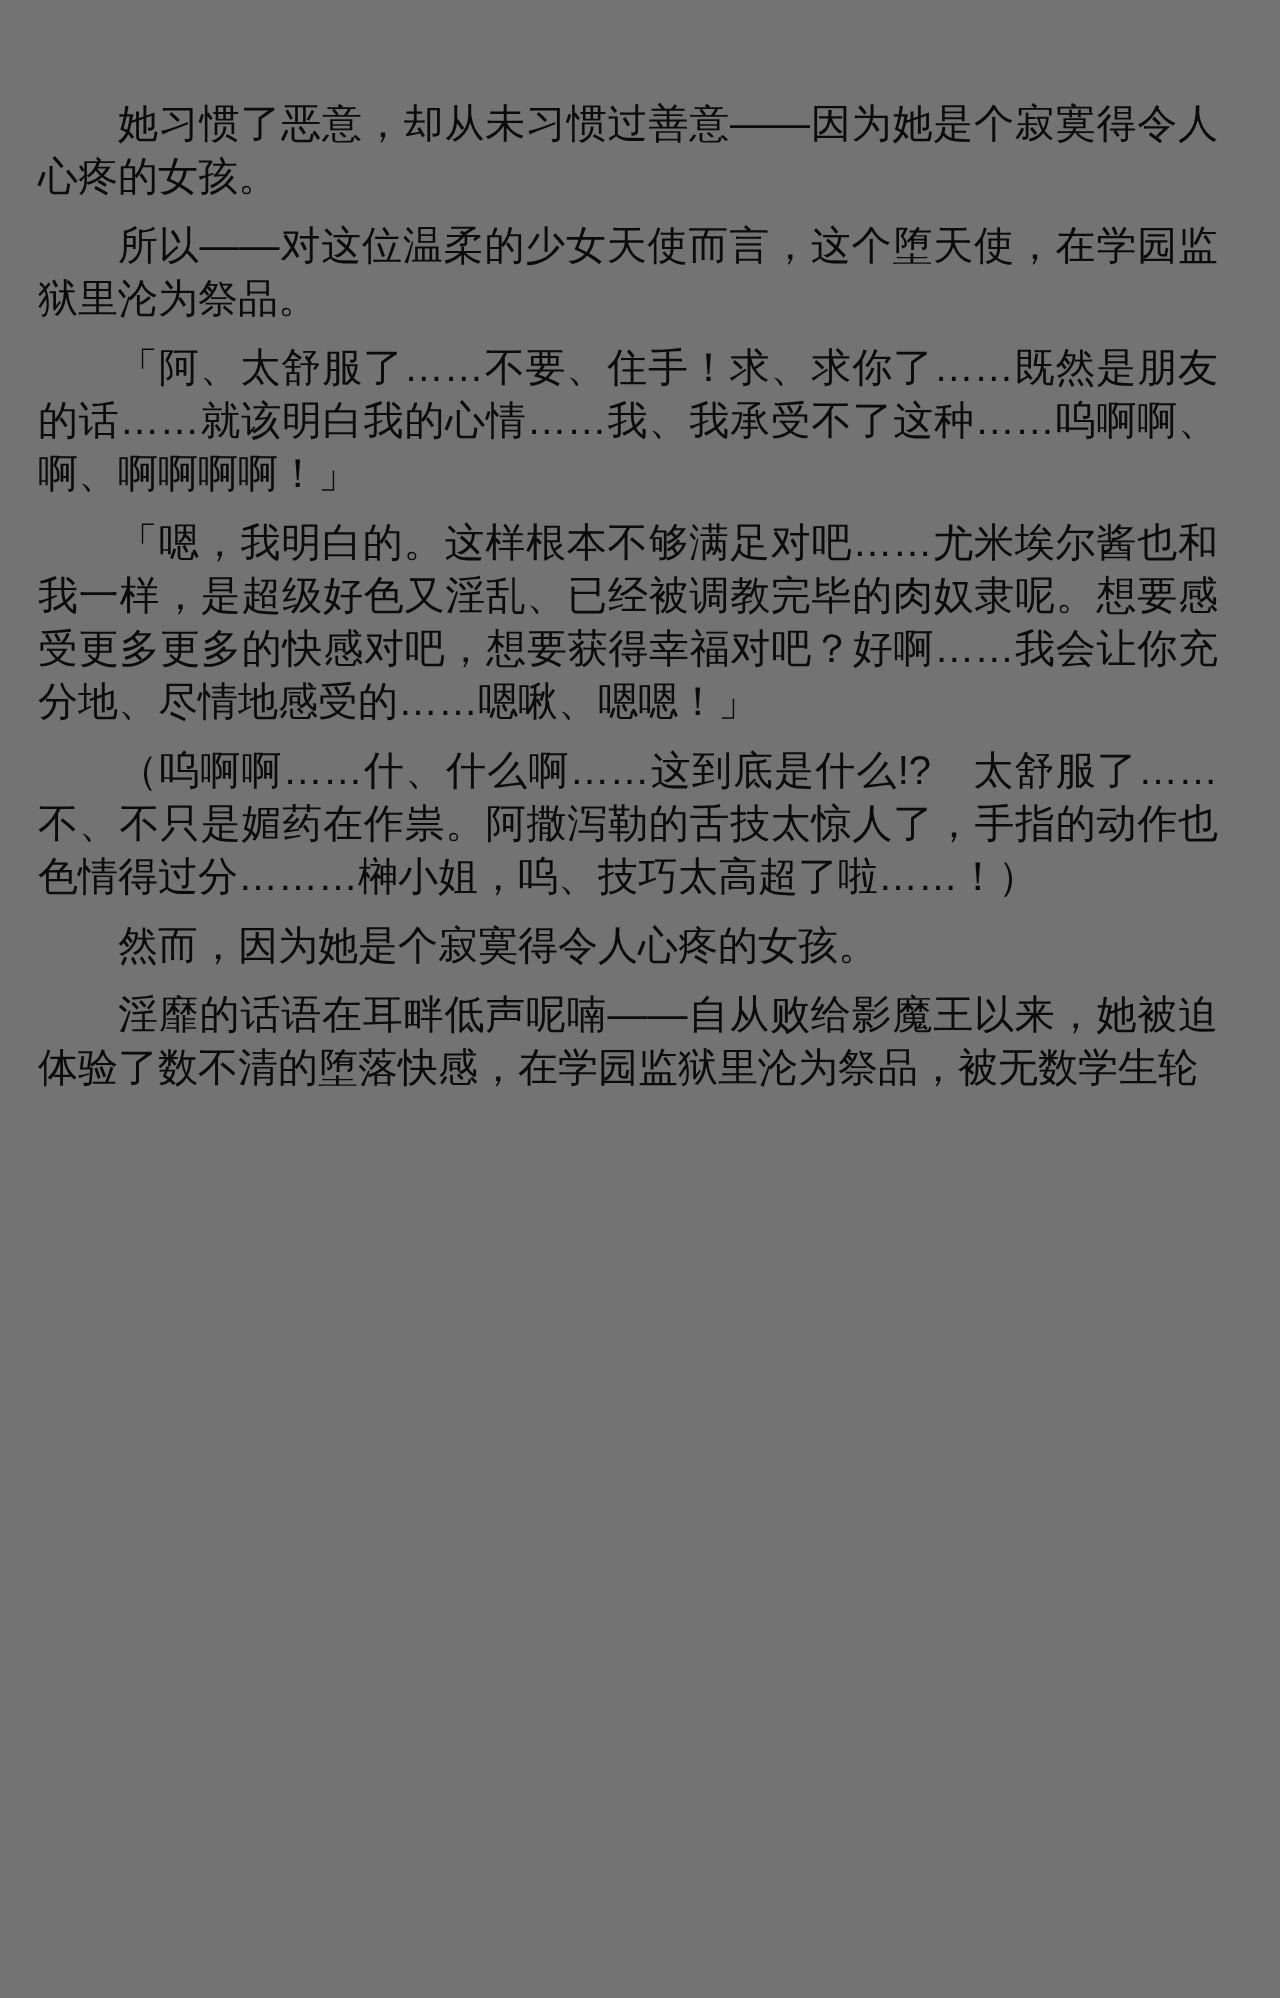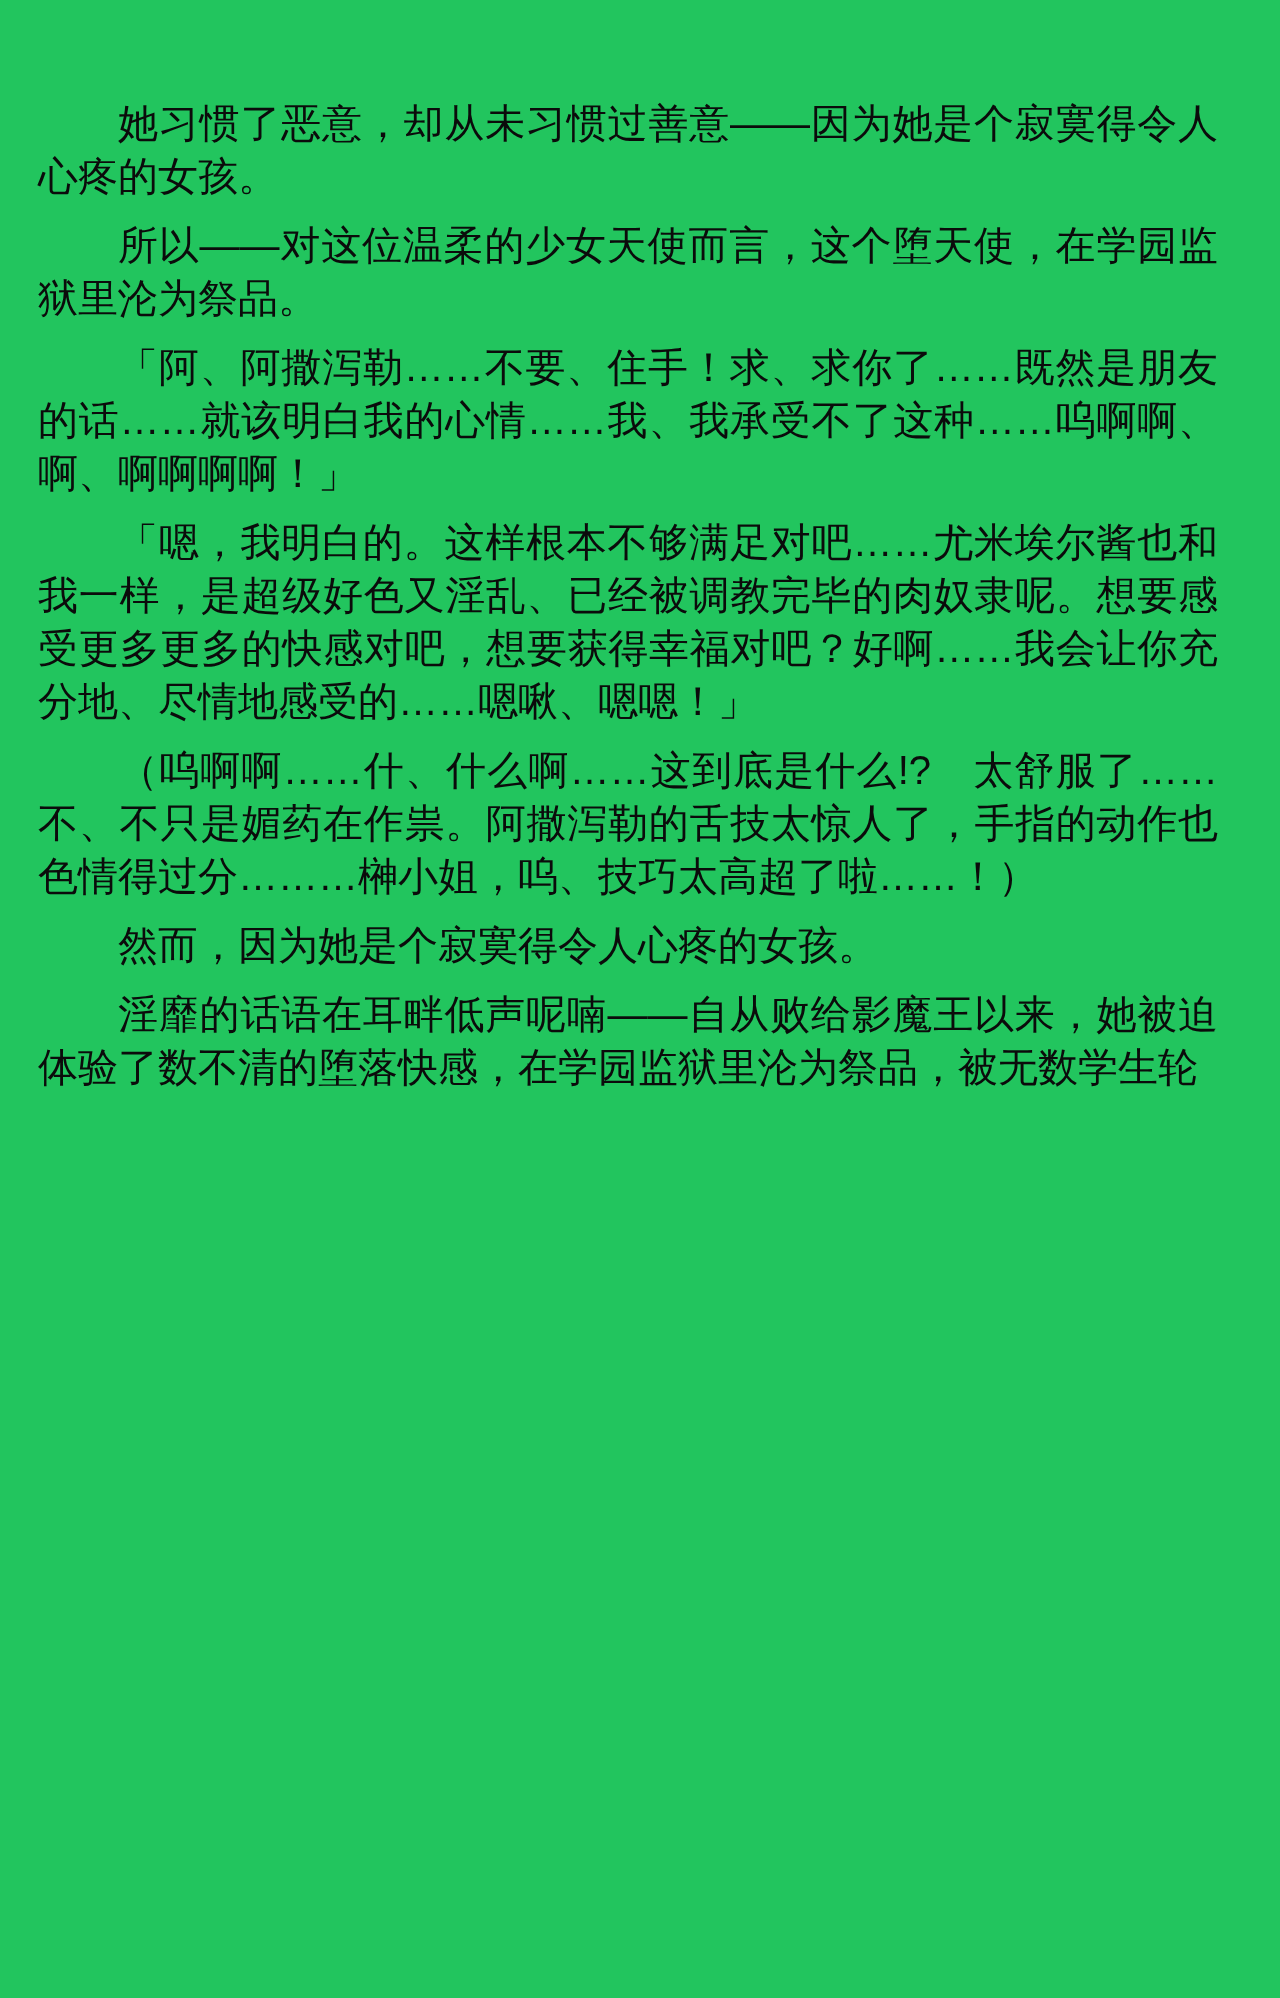--- a/index.html
+++ b/index.html
@@ -31,23 +31,23 @@
     word-break: break-all;
     overflow-wrap: break-word;
   }
   .text-block p:first-child {
     margin-top: 0;
   }
 </style>
 </head>
 <body>
 
-<div class="page" style="background: #22c55e; padding-left: 38px;">
+<div class="page" style="background: #737373; padding-left: 38px;">
   <main class="text-block" style="color: rgb(11, 11, 11);">
       <p>她习惯了恶意，却从未习惯过善意——因为她是个寂寞得令人心疼的女孩。</p>
       <p>所以——对这位温柔的少女天使而言，这个堕天使，在学园监狱里沦为祭品。</p>
-      <p>「阿、阿撒泻勒……不要、住手！求、求你了……既然是朋友的话……就该明白我的心情……我、我承受不了这种……呜啊啊、啊、啊啊啊啊！」</p>
+      <p>「阿、太舒服了……不要、住手！求、求你了……既然是朋友的话……就该明白我的心情……我、我承受不了这种……呜啊啊、啊、啊啊啊啊！」</p>
       <p>「嗯，我明白的。这样根本不够满足对吧……尤米埃尔酱也和我一样，是超级好色又淫乱、已经被调教完毕的肉奴隶呢。想要感受更多更多的快感对吧，想要获得幸福对吧？好啊……我会让你充分地、尽情地感受的……嗯啾、嗯嗯！」</p>
       <p>（呜啊啊……什、什么啊……这到底是什么!?　太舒服了……不、不只是媚药在作祟。阿撒泻勒的舌技太惊人了，手指的动作也色情得过分………榊小姐，呜、技巧太高超了啦……！）</p>
       <p>然而，因为她是个寂寞得令人心疼的女孩。</p>
       <p>淫靡的话语在耳畔低声呢喃——自从败给影魔王以来，她被迫体验了数不清的堕落快感，在学园监狱里沦为祭品，被无数学生轮</p>
     </main>
 </div>
 
 </body></html>

